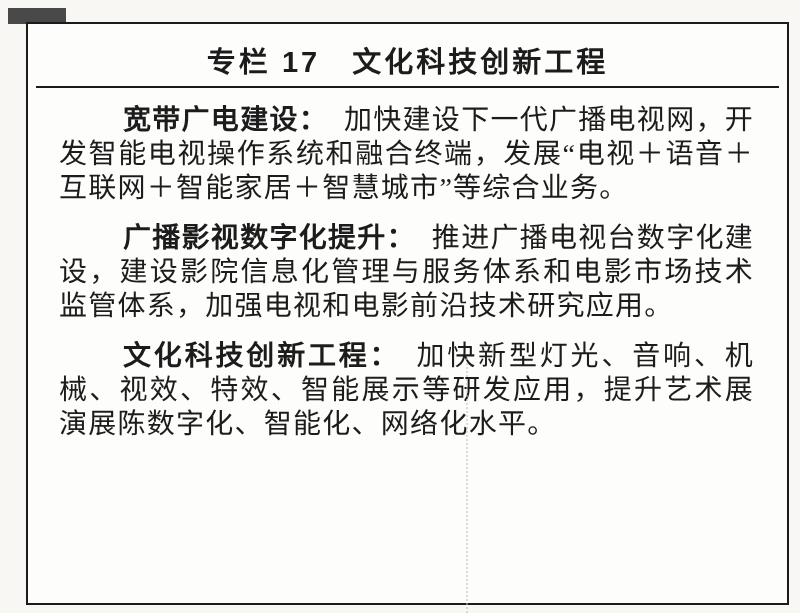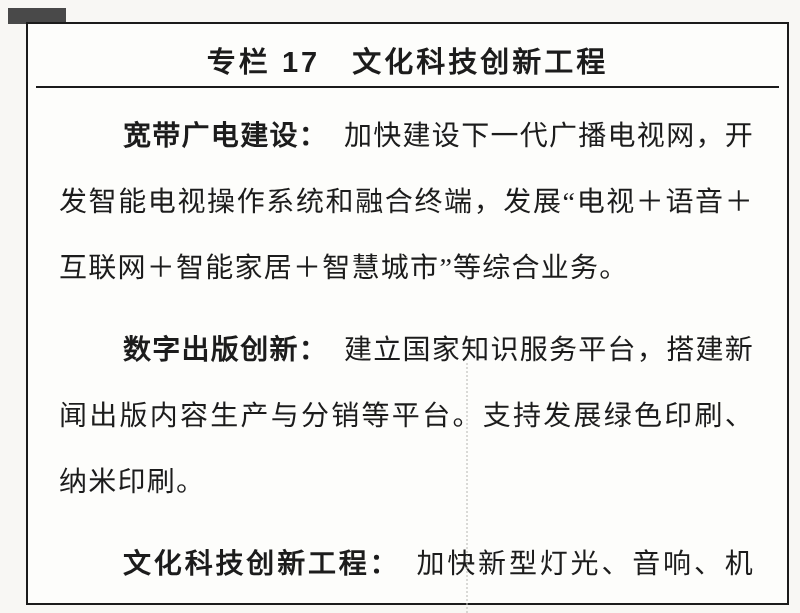--- a/index.html
+++ b/index.html
@@ -33,21 +33,21 @@
   .panel-title{
     font-size:29px;font-weight:700;letter-spacing:3px;
     font-family:"Liberation Sans","DejaVu Sans",sans-serif;
     white-space:nowrap;
   }
   .panel-body{
     padding:7px 17px 0 15px;
   }
   .panel-body p{
     font-size:28px;
-    line-height:66px;
+    line-height:34px;
     letter-spacing:.045em;
     text-align:justify;
     text-indent:2em;
   }
   .lead{
     font-weight:700;
     font-family:"Liberation Sans","DejaVu Sans",sans-serif;
   }
   .fold-line{
     position:absolute;left:458px;top:350px;width:0;height:263px;
@@ -59,18 +59,18 @@
 <body>
 
 <div class="scan-edge"></div>
 
 <div class="panel">
   <div class="panel-header">
     <div class="panel-title">专栏 17　文化科技创新工程</div>
   </div>
   <div class="panel-body">
     <p><span class="lead">宽带广电建设：</span><span>加快建设下一代广播电视网，开发智能电视操作系统和融合终端，发展“电视＋语音＋互联网＋智能家居＋智慧城市”等综合业务。</span></p>
-    <p><span class="lead">数字出版创新：</span><span>建立国家知识服务平台，搭建新闻出版内容生产与分销等平台。支持发展绿色印刷、纳米印刷。</span></p>
+    <p><span class="lead">广播影视数字化提升：</span><span>推进广播电视台数字化建设，建设影院信息化管理与服务体系和电影市场技术监管体系，加强电视和电影前沿技术研究应用。</span></p>
     <p><span class="lead">文化科技创新工程：</span><span>加快新型灯光、音响、机械、视效、特效、智能展示等研发应用，提升艺术展演展陈数字化、智能化、网络化水平。</span></p>
   </div>
 </div>
 
 <div class="fold-line"></div>
 
 </body></html>

